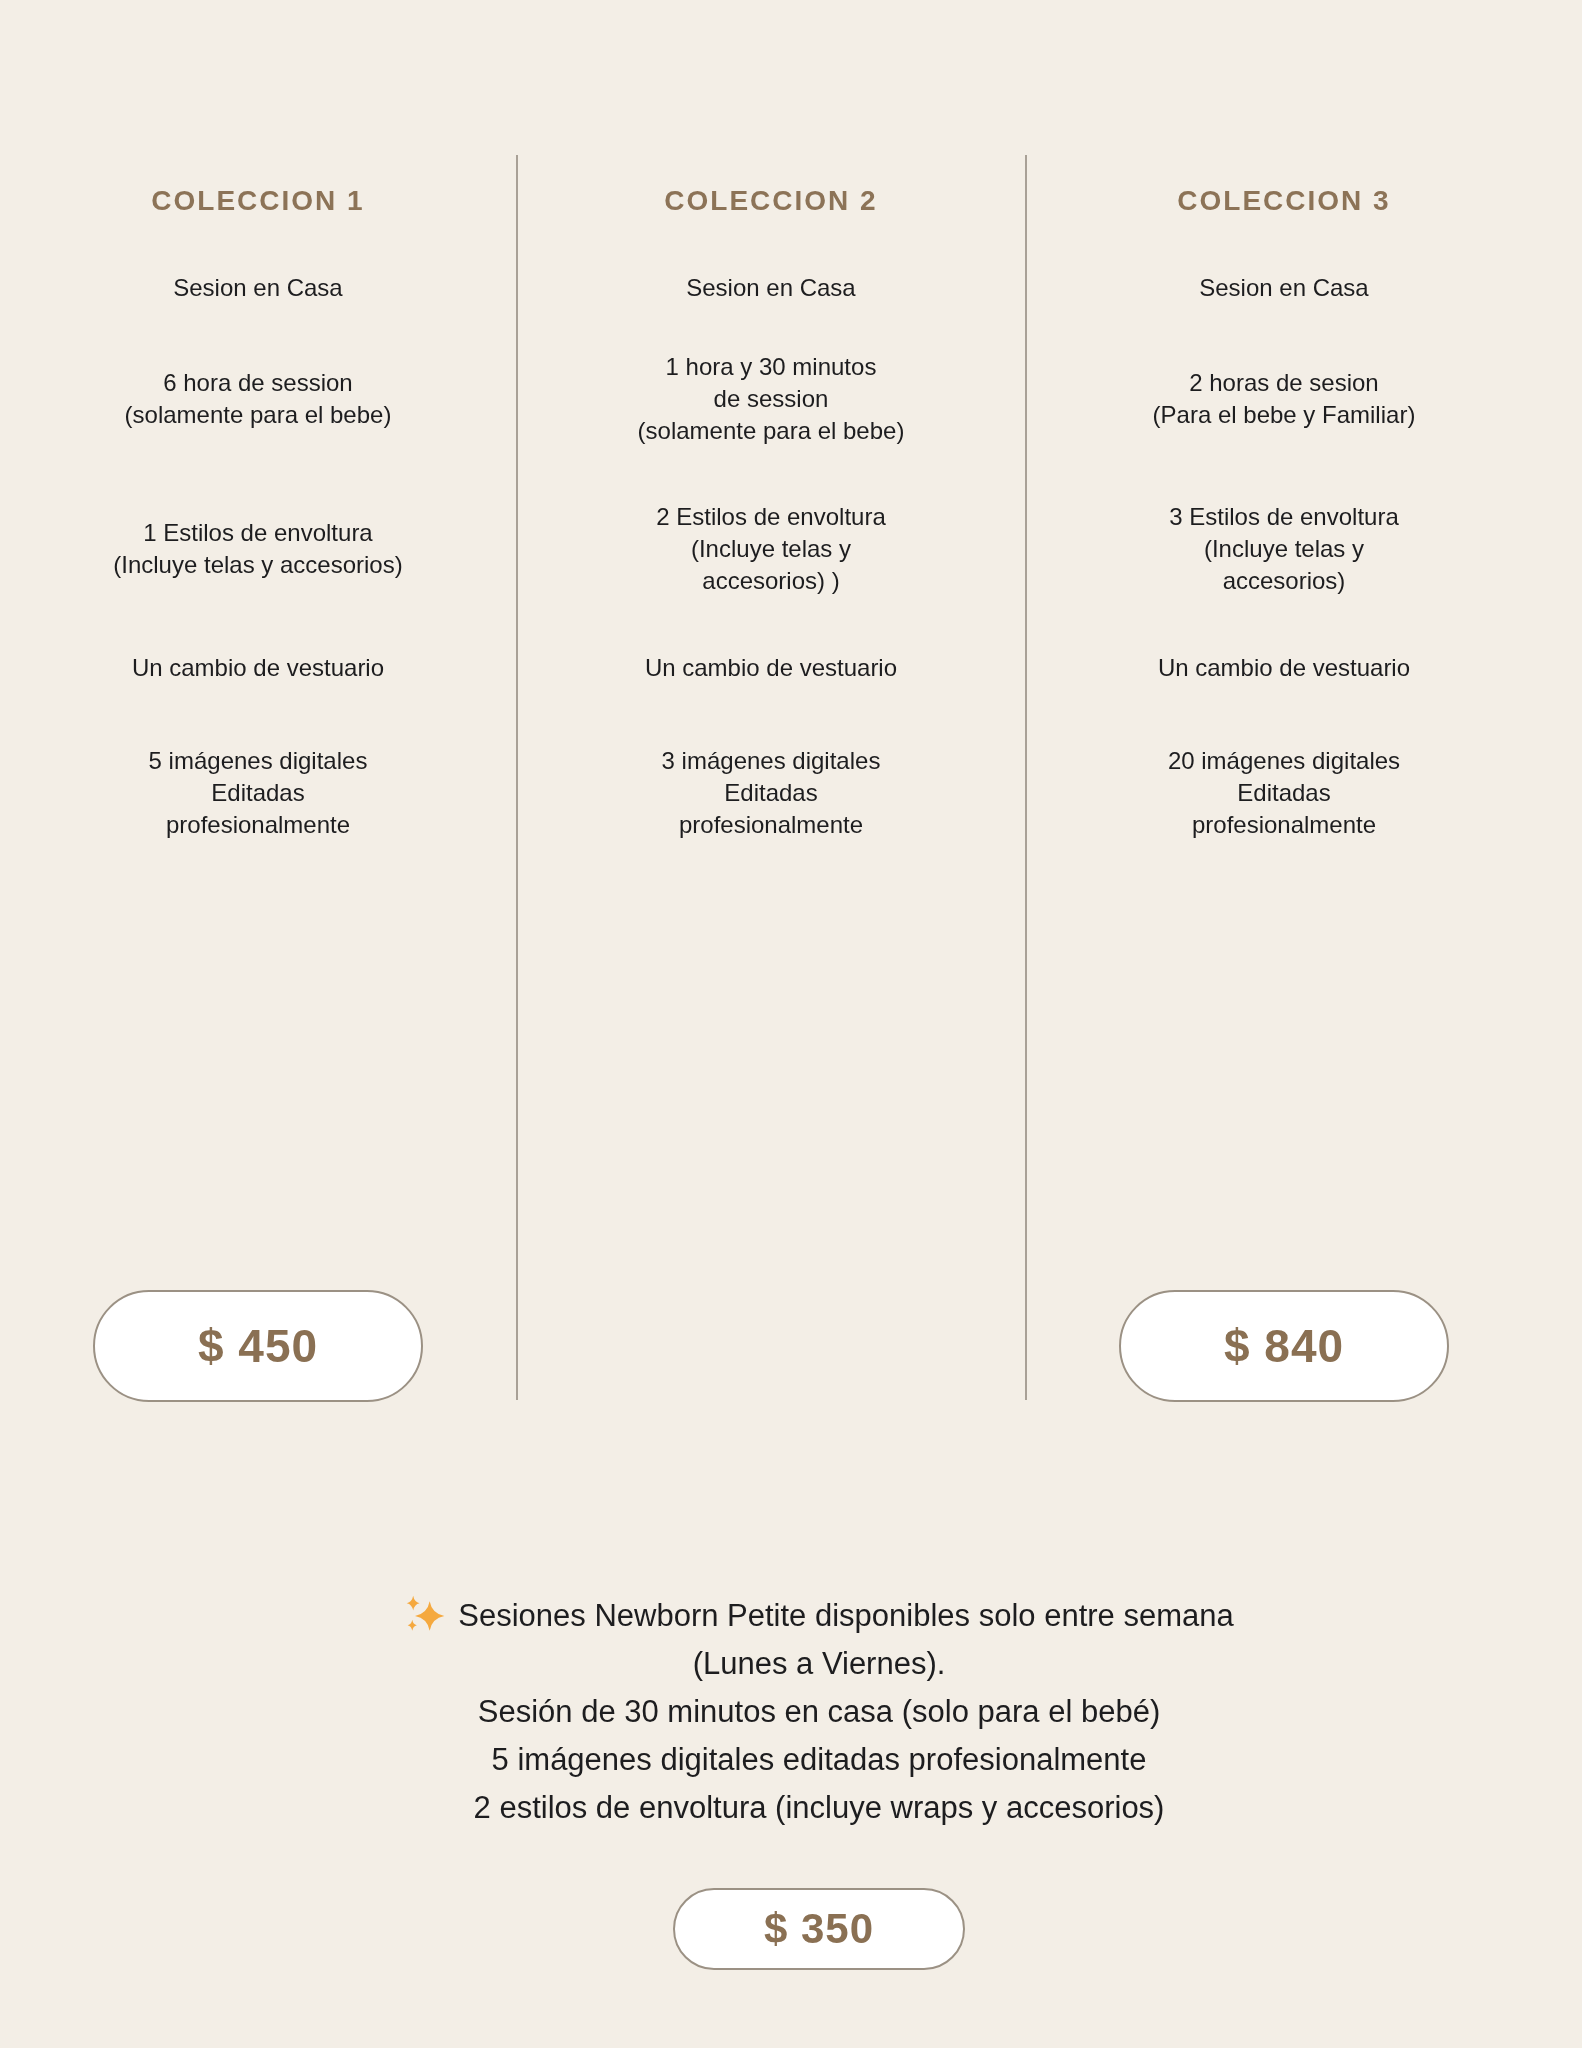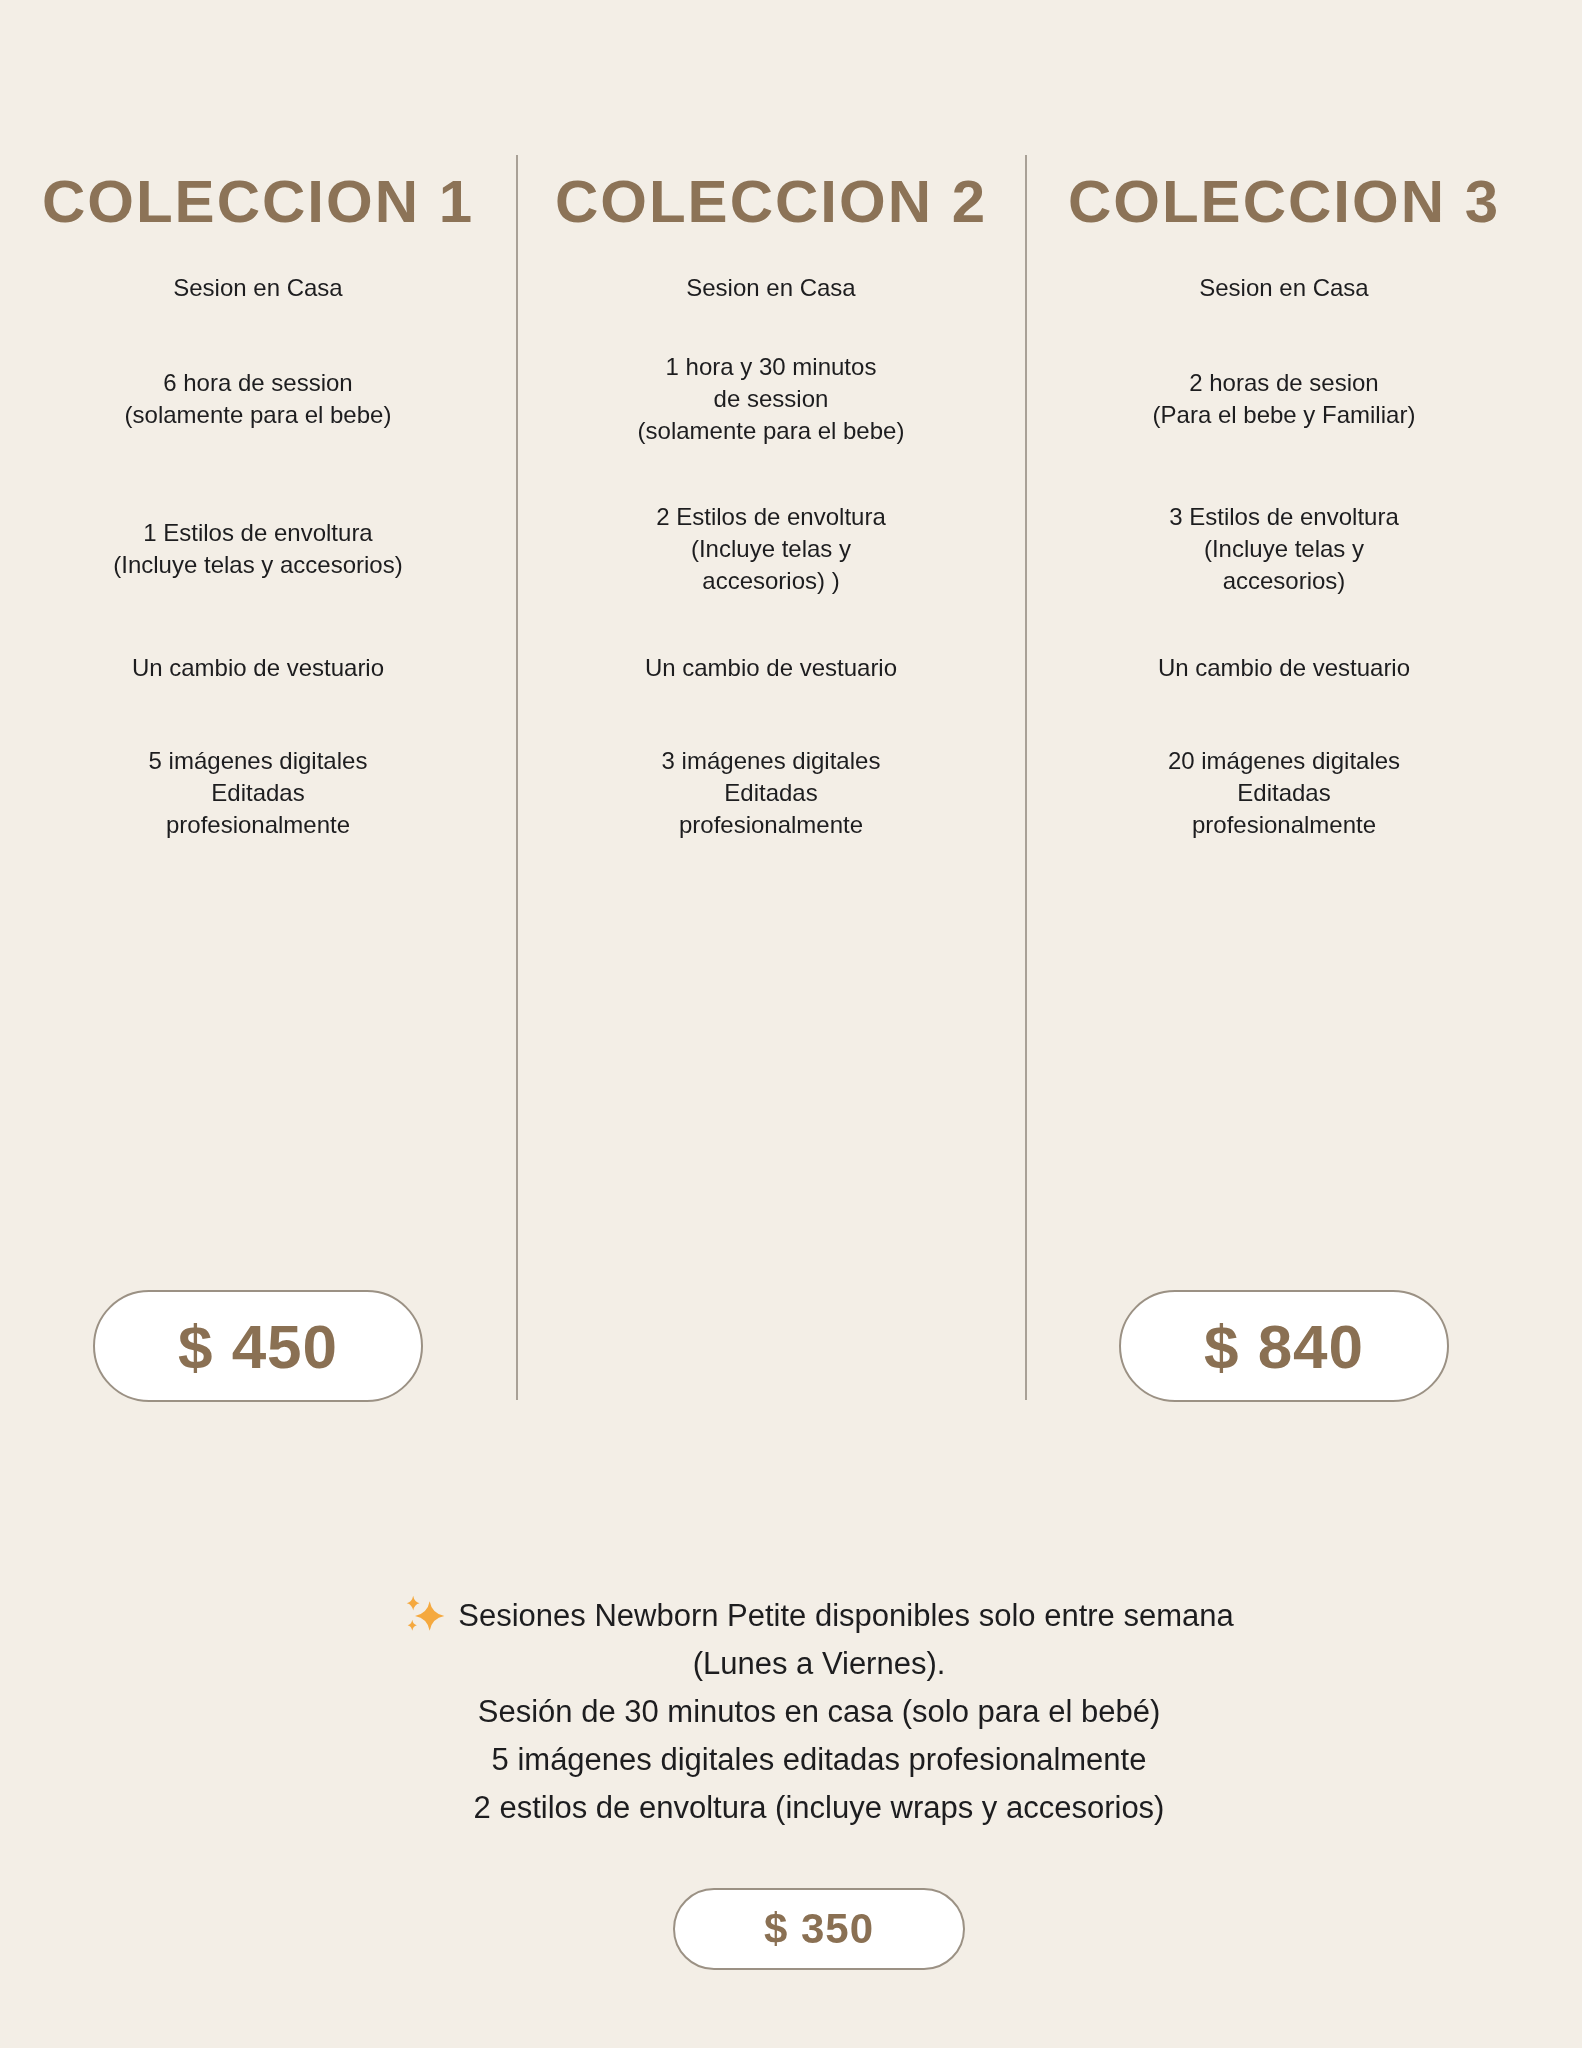--- a/index.html
+++ b/index.html
@@ -33,42 +33,42 @@
     justify-items: center;
     align-items: center;
     text-align: center;
   }
   .col1 { left: 0;      width: 516px; }
   .col2 { left: 518px;  width: 506px; }
   .col3 { left: 1027px; width: 514px; }
 
   .title {
     margin: 0;
-    font-size: 60px;
+    font-size: 28px;
     font-weight: 700;
     letter-spacing: 2px;
     color: #8c7357;
   }
   .feature {
     font-size: 24px;
     line-height: 1.32;
     white-space: pre-line;
   }
 
   .pill {
     display: flex;
     align-items: center;
     justify-content: center;
     width: 330px;
     height: 112px;
     background: #ffffff;
     border: 2px solid #9b9184;
     border-radius: 60px;
     color: #8a7053;
-    font-size: 62px;
+    font-size: 46px;
     font-weight: 700;
     letter-spacing: 1px;
     box-sizing: border-box;
     cursor: pointer;
   }
   .col .pill { grid-row: 8; }
 
   
   .note {
     position: absolute;

